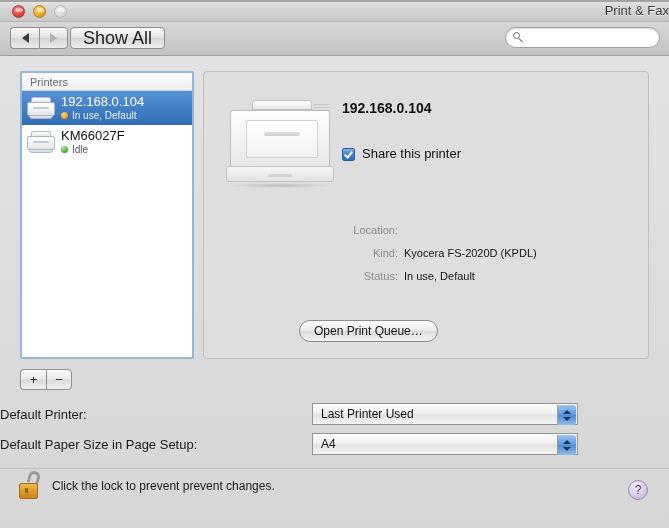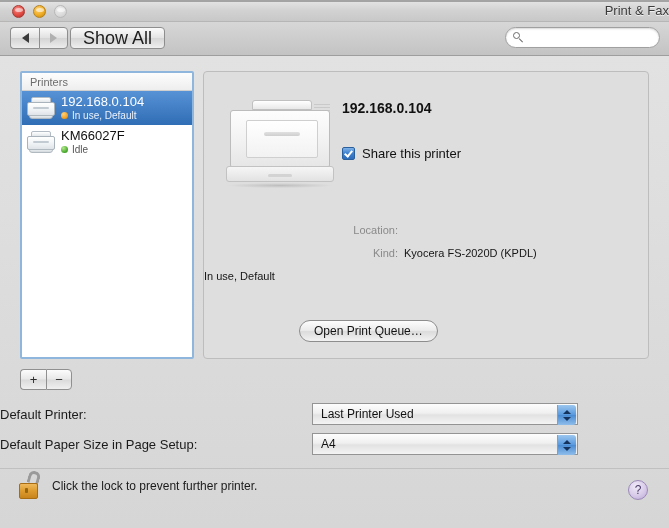--- a/index.html
+++ b/index.html
@@ -423,21 +423,21 @@
     left: 138px; top: 28px;
     font-size: 14px;
     font-weight: bold;
     color: #111;
   }
 
   #share-row {
     position: absolute;
     left: 138px; top: 74px;
     display: flex;
-    align-items: center;
+    align-items: flex-end;
   }
   #share-checkbox {
     width: 13px; height: 13px;
     box-sizing: border-box;
     border-radius: 2px;
     background: linear-gradient(to bottom, #7fb2e8 0%, #3b7fd0 50%, #2f6cbc 100%);
     border: 1px solid #2a5f9e;
     position: relative;
     flex: 0 0 auto;
   }
@@ -714,20 +714,21 @@
 
       <div class="info-row" id="row-location">
         <span class="info-label">Location:</span>
         <span class="info-value"></span>
       </div>
       <div class="info-row" id="row-kind">
         <span class="info-label">Kind:</span>
         <span class="info-value">Kyocera FS-2020D (KPDL)</span>
       </div>
       <div class="info-row" id="row-status">
+        <span class="info-label">Status:</span>
         <span class="info-value">In use, Default</span>
       </div>
 
       <div class="capsule-btn" id="btn-queue">Open Print Queue…</div>
     </div>
 
     <div class="popup-row" id="row-default-printer">
       <span class="popup-label">Default Printer:</span>
       <span class="popup-btn">
         <span>Last Printer Used</span>
@@ -749,17 +750,17 @@
       </span>
     </div>
 
     <div id="footer-divider"></div>
 
     <div id="lock">
       <span id="lock-shackle"></span>
       <span id="lock-body"></span>
       <span id="lock-keyhole"></span>
     </div>
-    <div id="lock-text">Click the lock to prevent further printer.</div>
+    <div id="lock-text">Click the lock to prevent prevent changes.</div>
 
     <div id="help-btn">?</div>
   </div>
 </div>
 
 </body></html>

